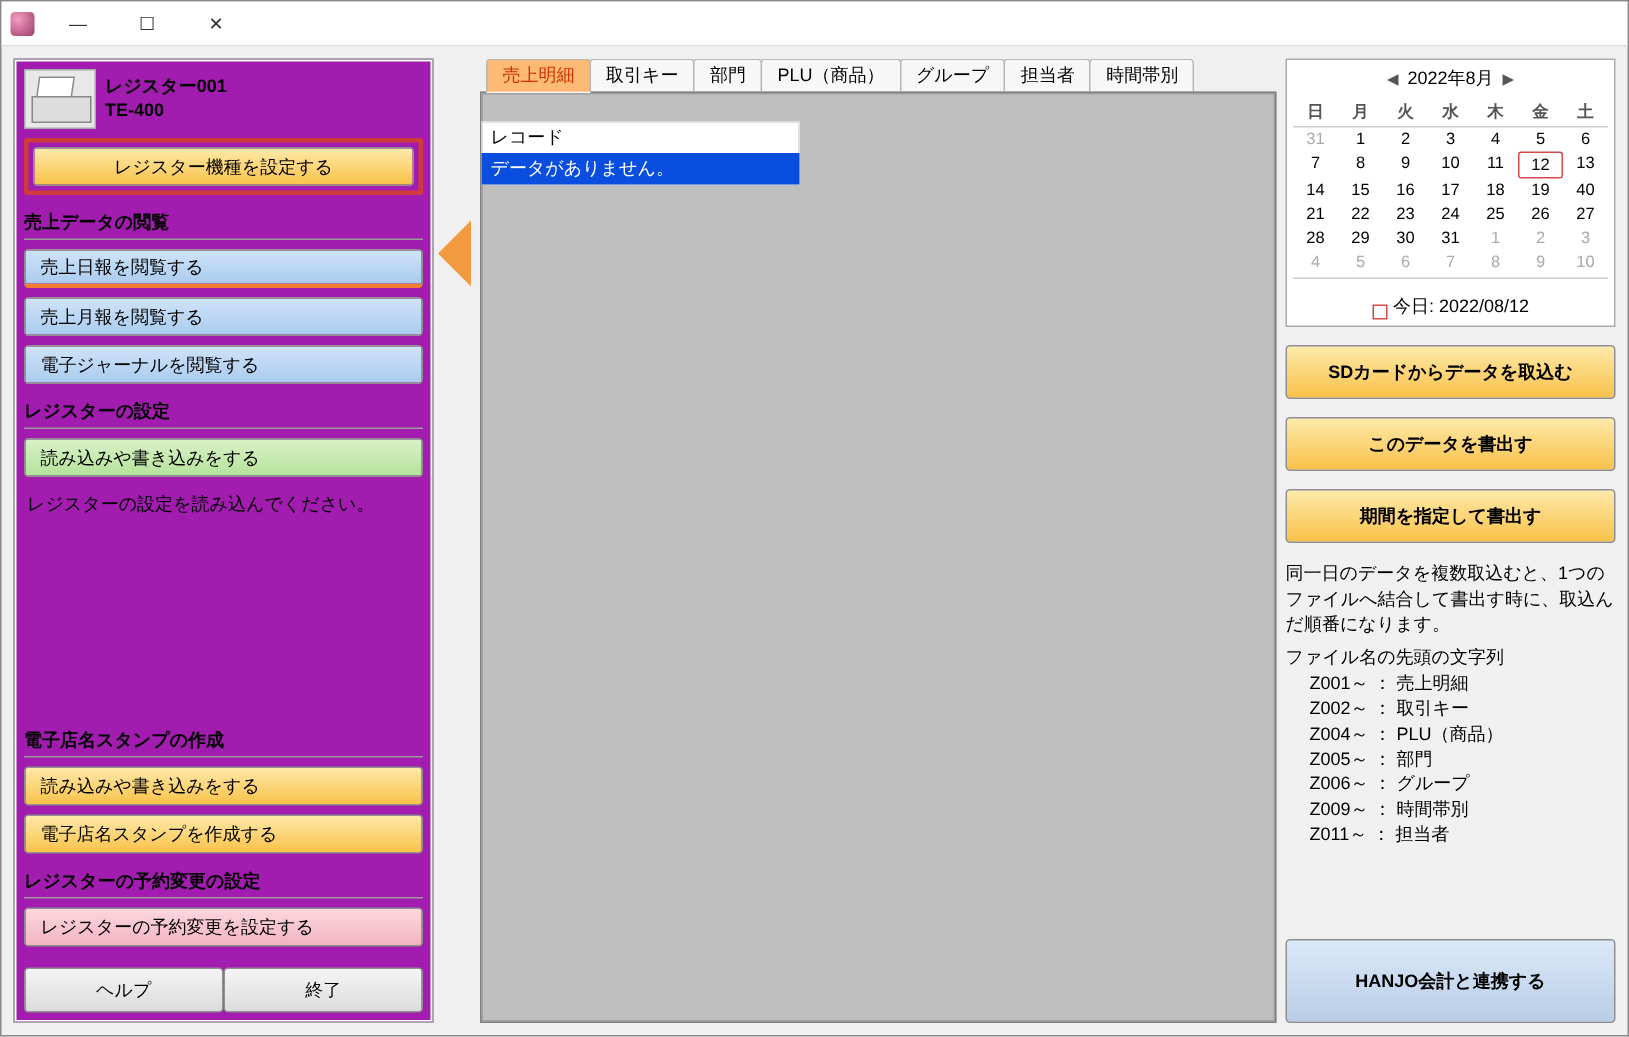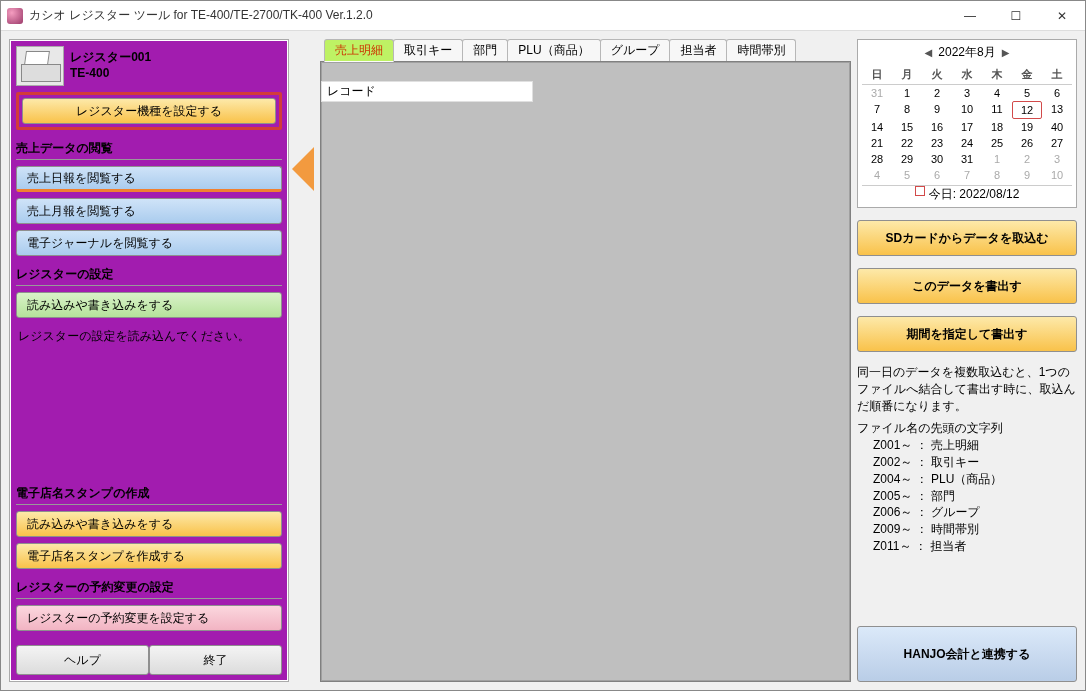--- a/index.html
+++ b/index.html
@@ -208,21 +208,21 @@
       border: 1px solid #b7b7b7;
       border-bottom: none;
       border-radius: 3px 3px 0 0;
       padding: 2px 10px;
       background: #f7f7f7;
       margin-right: -1px;
       cursor: default;
     }
     .tab.active {
       color: #cc3300;
-      background: #bef264;
+      background: #fdba74;
       position: relative;
       z-index: 1;
       border-bottom: 1px solid #fcfcfc;
       margin-bottom: -1px;
     }
 
     .viewer {
       flex: 1;
       border: 1px solid #808080;
       background: #bfbfbf;
@@ -290,26 +290,26 @@
       font-size: 11px;
       padding: 2px 0;
     }
     .cal-day.other { color: #aaa; }
     .cal-day.today {
       border: 1px solid #d24a4a;
       border-radius: 2px;
     }
     .cal-today-line {
       display: flex;
-      align-items: flex-start;
+      align-items: flex-end;
       justify-content: center;
       gap: 4px;
       border-top: 1px solid #ccc;
       margin-top: 2px;
-      padding-top: 0;
+      padding-top: 10px;
       font-size: 11px;
     }
     .cal-today-sq {
       width: 10px; height: 10px;
       border: 1px solid #d24a4a;
     }
 
     .right-btn {
       height: 36px;
       font-weight: bold;
@@ -326,21 +326,20 @@
       margin-top: auto;
       height: 56px;
       font-weight: bold;
     }
   </style>
 </head>
 <body>
 
 <div class="titlebar">
   <div class="app-icon"></div>
-  <span class="title">カシオ レジスター ツール for TE-400/TE-2700/TK-400 Ver.1.2.0</span>
   <div class="win-controls">
     <div class="win-btn">—</div>
     <div class="win-btn">☐</div>
     <div class="win-btn close">✕</div>
   </div>
 </div>
 
 <div class="content">
 
   <div class="sidebar panel-box">
@@ -389,20 +388,21 @@
       <div class="tab">取引キー</div>
       <div class="tab">部門</div>
       <div class="tab">PLU（商品）</div>
       <div class="tab">グループ</div>
       <div class="tab">担当者</div>
       <div class="tab">時間帯別</div>
     </div>
     <div class="viewer">
       <div class="record-box">
         <div class="record-head">レコード</div>
+        <div class="record-msg">データがありません。</div>
       </div>
     </div>
   </div>
 
   <div class="rightpane">
 
     <div class="calendar">
       <div class="cal-header">
         <span class="cal-nav">◀</span>
         <span>2022年8月</span>

